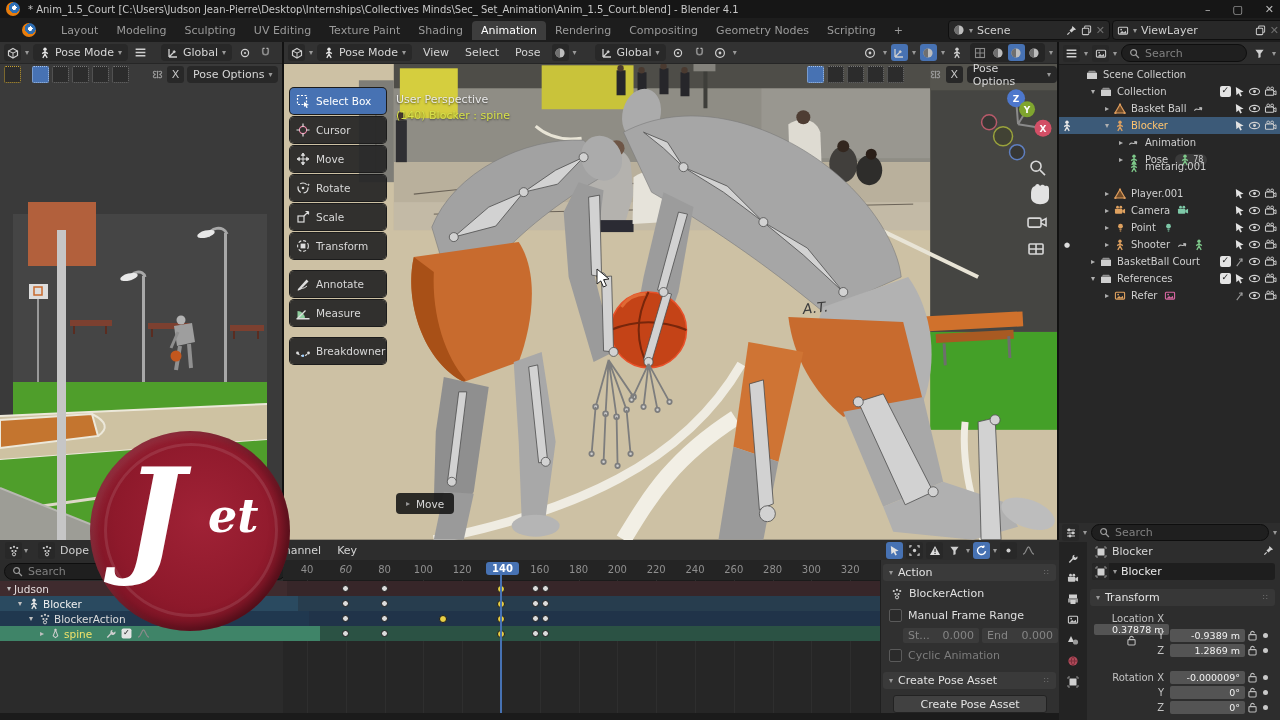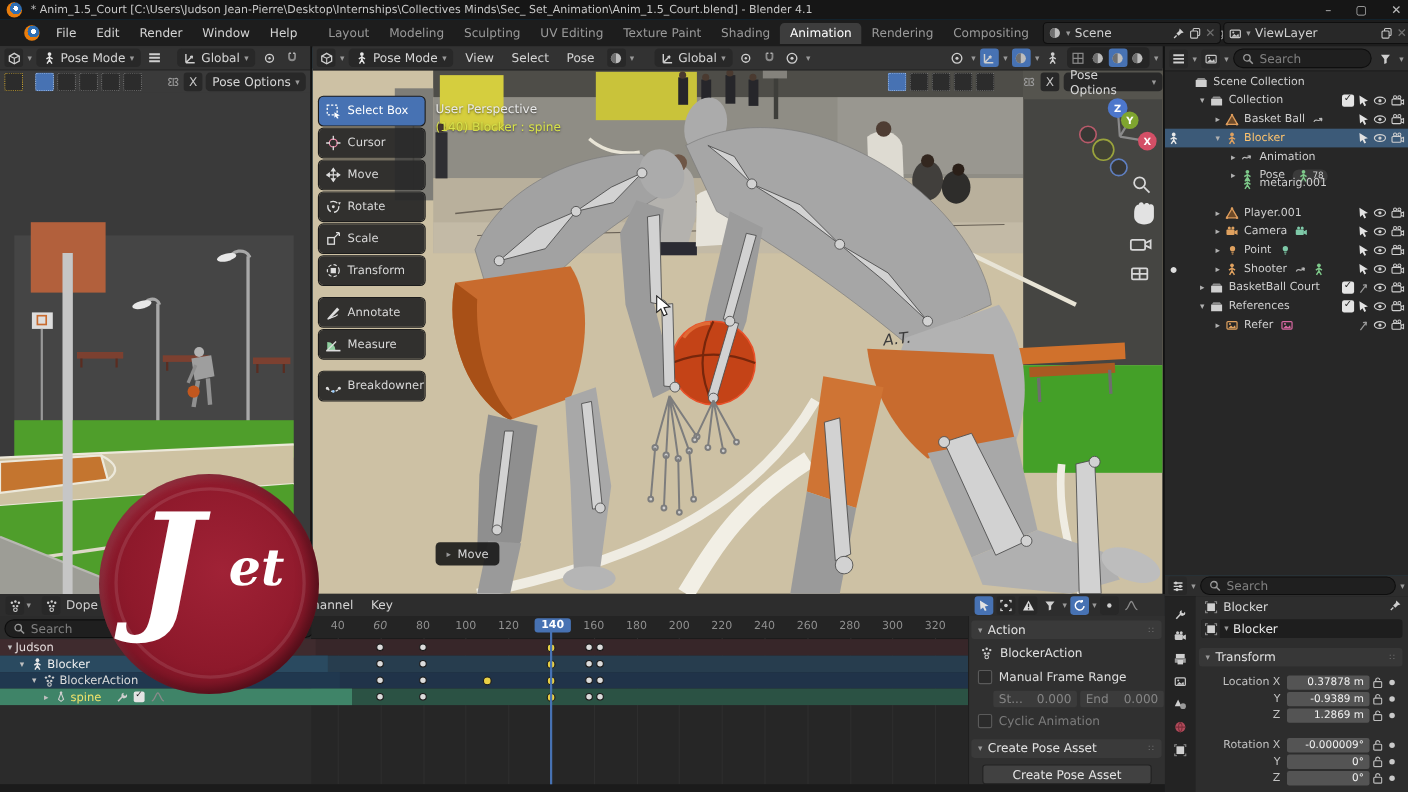--- a/index.html
+++ b/index.html
@@ -1,17 +1,17 @@
 <!DOCTYPE html>
 <html><head>
 <meta charset="utf-8">
 <style>
   html,body{margin:0;padding:0;background:#111;}
   body{width:1280px;height:720px;overflow:hidden;font-family:"DejaVu Sans",sans-serif;font-size:11px;color:#cfcfcf;-webkit-font-smoothing:antialiased;}
-  #root{position:relative;width:1280px;height:720px;background:#0369a1;}
+  #root{position:relative;width:1280px;height:720px;background:#d946ef;}
   .abs{position:absolute;}
   .row{display:flex;align-items:center;}
   svg{display:block;}
 
   
   #titlebar{position:absolute;left:0;top:0;width:1280px;height:18px;background:#161616;display:flex;align-items:center;}
   #titlebar .title{color:#c8c8c8;font-size:10px;margin-left:8px;white-space:nowrap;}
   #win-controls{position:absolute;right:6px;top:0;height:18px;display:flex;gap:22px;align-items:center;color:#bbb;font-size:11px;}
   #win-controls span{cursor:default;}
 
@@ -110,27 +110,20 @@
     <span class="title">* Anim_1.5_Court [C:\Users\Judson Jean-Pierre\Desktop\Internships\Collectives Minds\Sec_ Set_Animation\Anim_1.5_Court.blend] - Blender 4.1</span>
     <div id="win-controls">
       <span>–</span>
       <span>▢</span>
       <span>✕</span>
     </div>
   </div>
 
   <div id="menubar">
     <div class="blender-logo" style="margin:0 6px 0 22px"></div>
-    <div id="menu-items" class="row">
-        <span class="menu-item">File</span>
-        <span class="menu-item">Edit</span>
-        <span class="menu-item">Render</span>
-        <span class="menu-item">Window</span>
-        <span class="menu-item">Help</span>
-      </div>
     <div id="ws-tabs" class="row" style="margin-left:10px">
         <span class="ws-tab">Layout</span>
         <span class="ws-tab">Modeling</span>
         <span class="ws-tab">Sculpting</span>
         <span class="ws-tab">UV Editing</span>
         <span class="ws-tab">Texture Paint</span>
         <span class="ws-tab">Shading</span>
         <span class="ws-tab active">Animation</span>
         <span class="ws-tab">Rendering</span>
         <span class="ws-tab">Compositing</span>
@@ -1513,21 +1506,21 @@
           </span>
           <span class="chev">▾</span>
         <span style="color:#e8e8e8">Blocker</span>
       </div>
       <div class="panel-hd" style="position:absolute;left:3px;top:47px;right:5px;background:#373737">
         <span class="chev">▾</span>
           <span>Transform</span>
           <span class="grip">∷</span>
       </div>
       <div id="xform-rows">
-          <div class="xrow" style="left: 5px; top: 71px;">
+          <div class="xrow" style="left: 5px; top: 71px; flex-direction: column;">
             <span class="xlabel">Location X</span>
             <span class="xfield">0.37878 m</span>
             <span class="xlock">
               <svg viewBox="0 0 10 12" width="9" height="11">
                 <rect x="1" y="5" width="8" height="6" rx="1" fill="none" stroke="#bdbdbd" stroke-width="1.2"></rect>
                 <path d="M3 5 V3.4 a2 2 0 0 1 4 0" fill="none" stroke="#bdbdbd" stroke-width="1.2"></path>
               </svg>
             </span>
             <span class="xdot"></span>
           </div>

